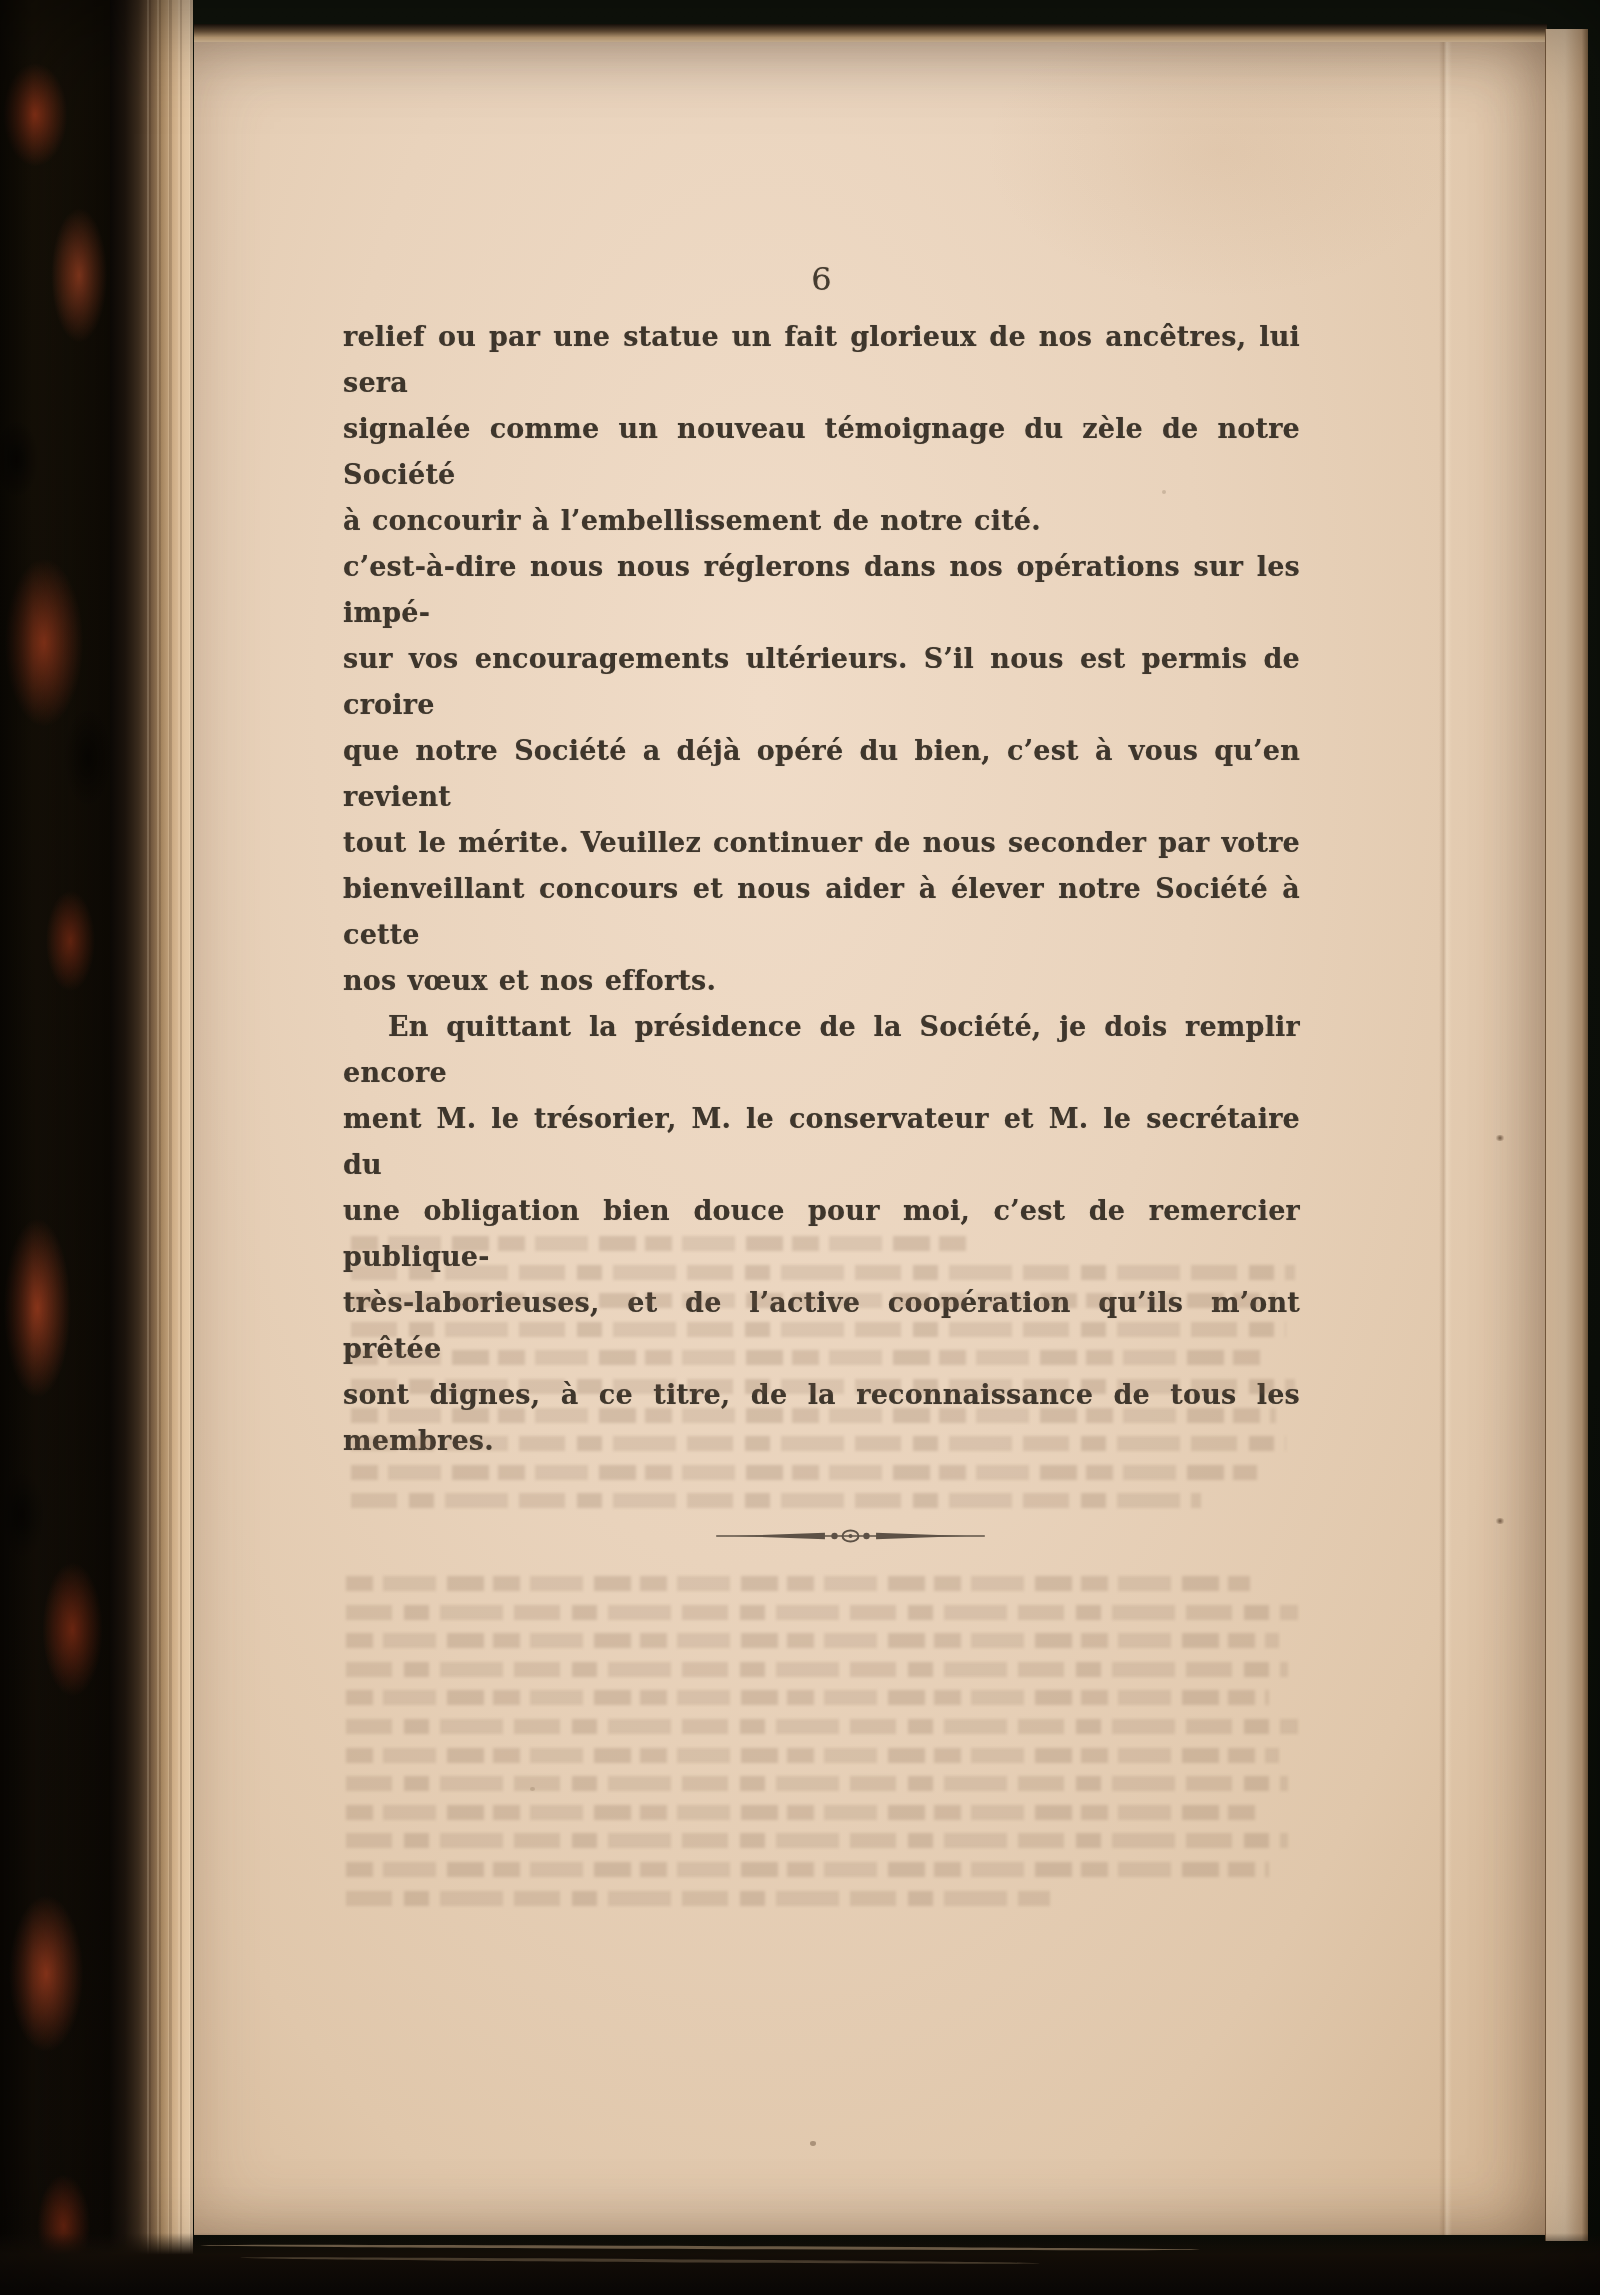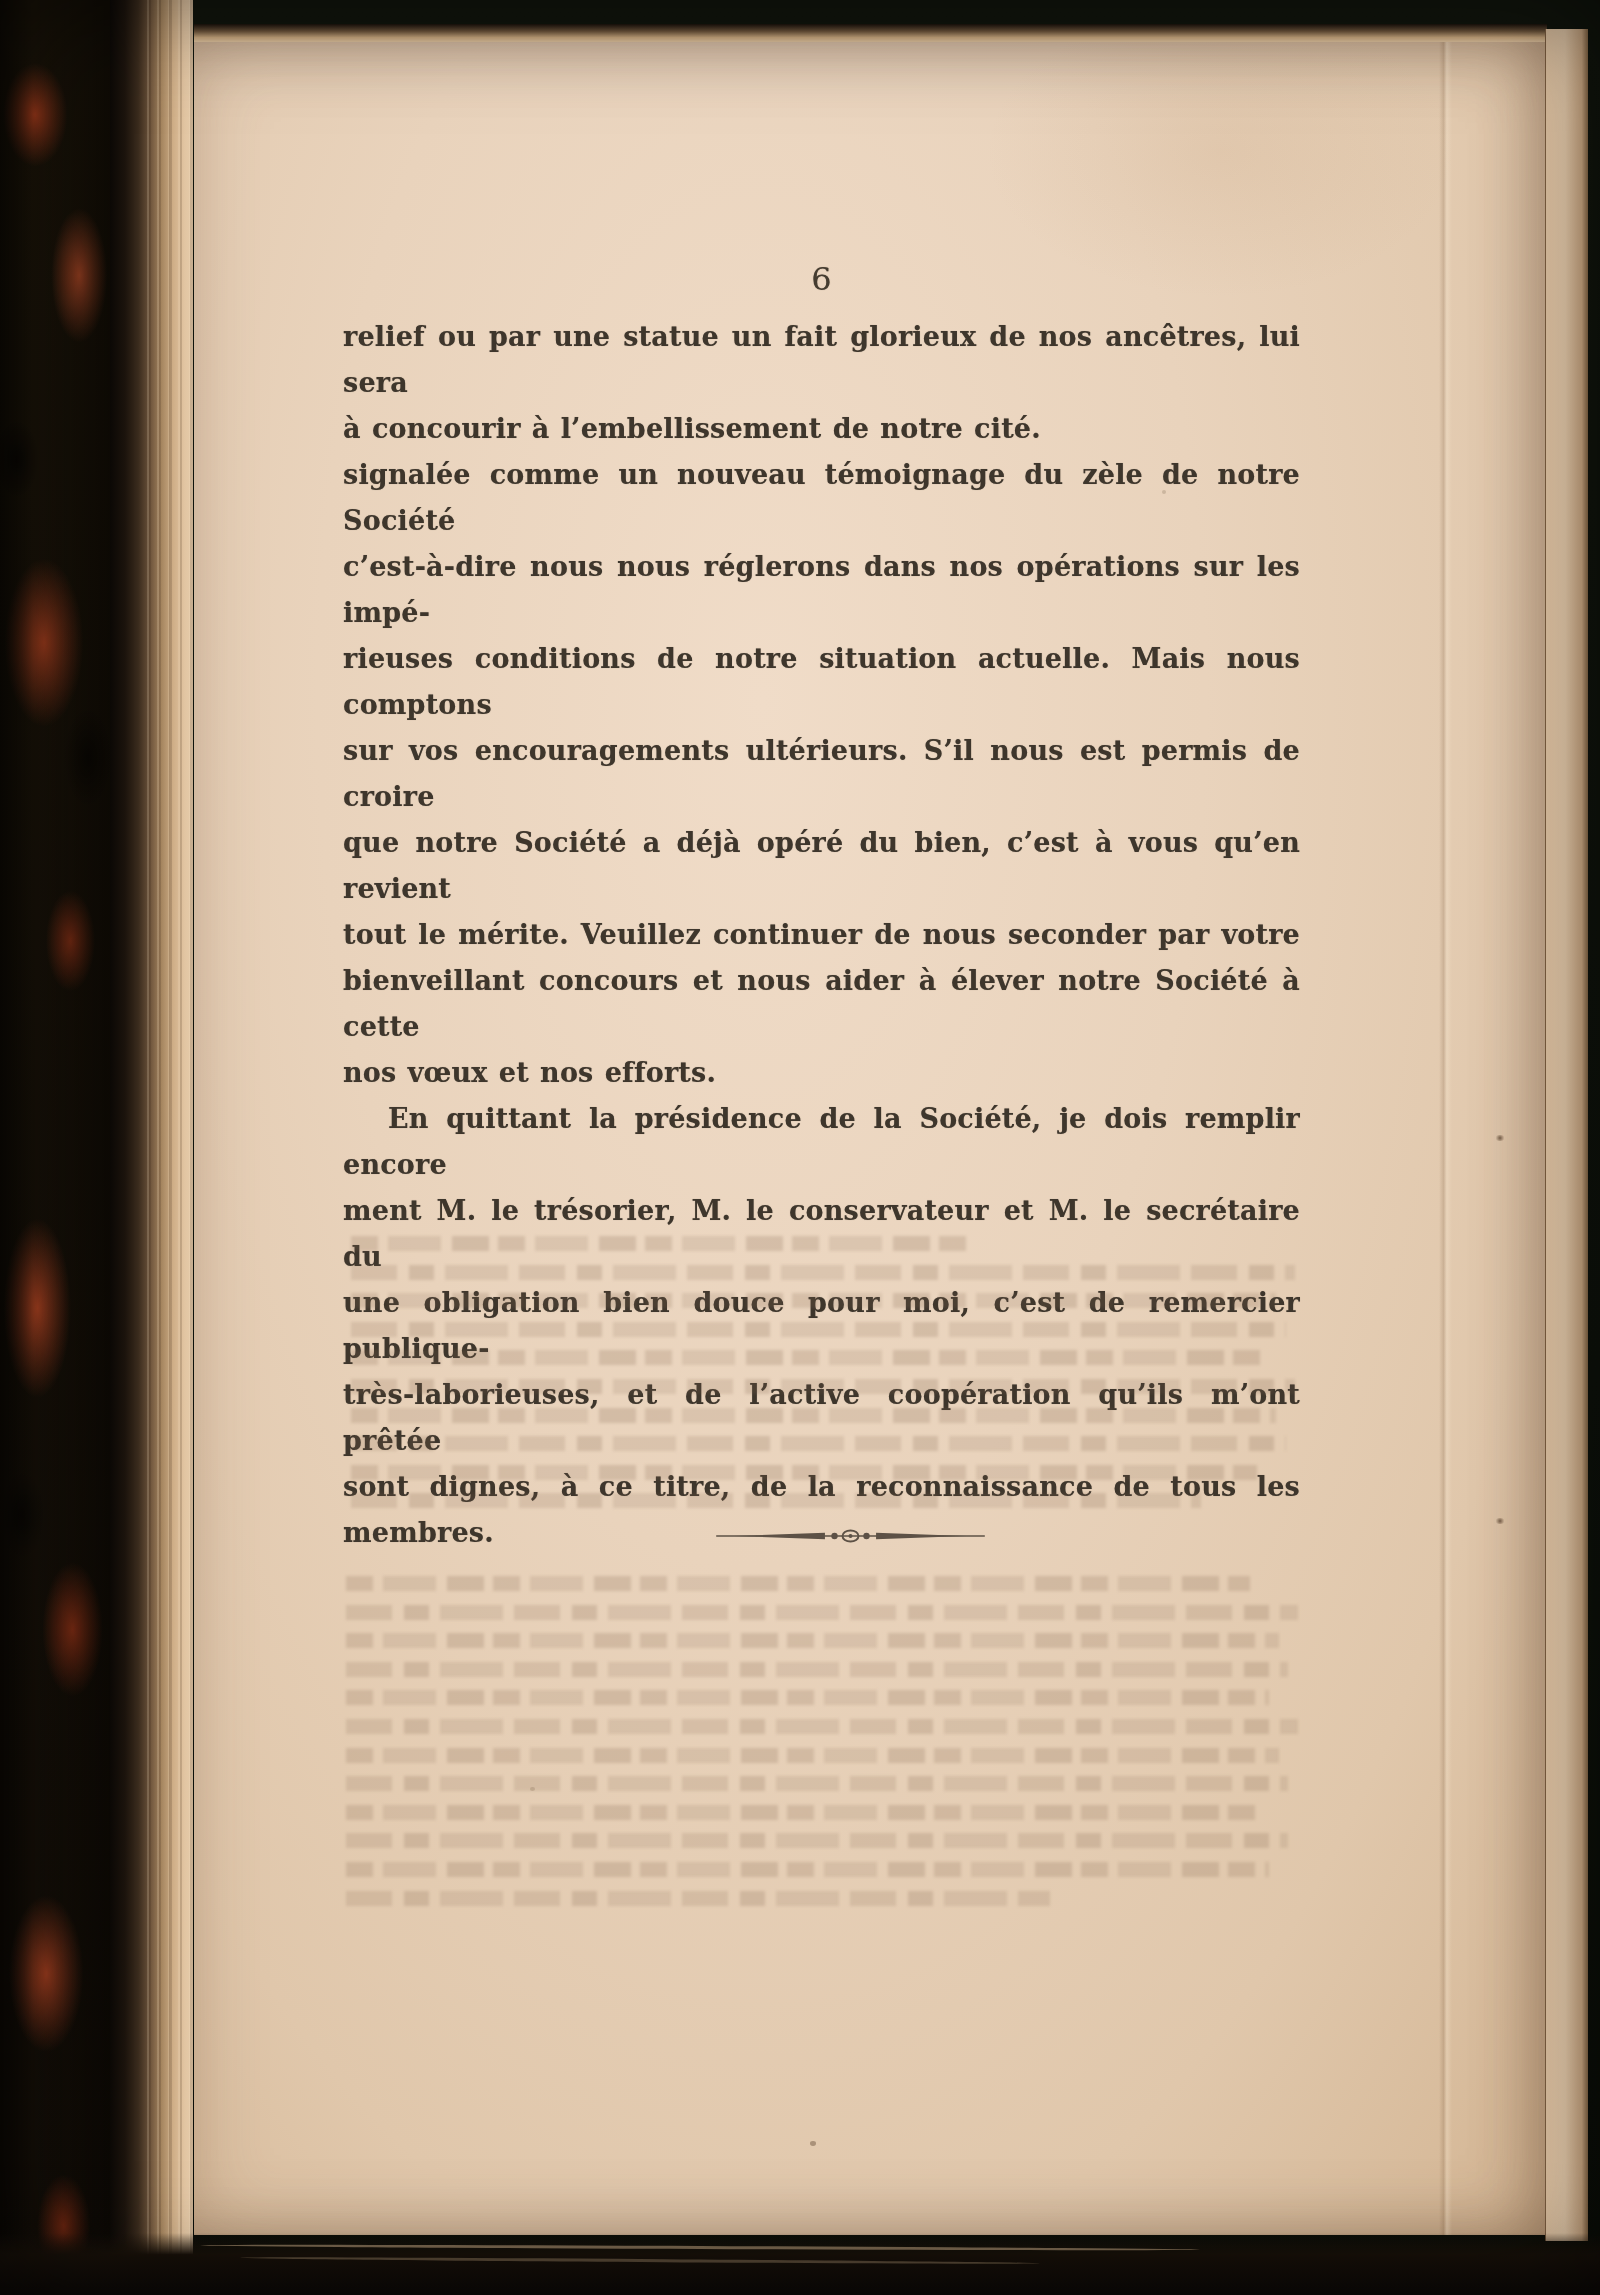--- a/index.html
+++ b/index.html
@@ -132,24 +132,23 @@
   </div>
 
   <div class="top-edge"></div>
   <div class="right-strip"></div>
 
   <div class="page">
     <div class="page-number">6</div>
 
     <div class="text-block" id="text-block">
         <div class="line">relief ou par une statue un fait glorieux de nos ancêtres, lui sera</div>
+        <div class="line">signalée comme un nouveau témoignage du zèle de notre Société</div>
         <div class="line last">à concourir à l’embellissement de notre cité.</div>
-        <div class="line">signalée comme un nouveau témoignage du zèle de notre Société</div>
         <div class="line">c’est-à-dire nous nous réglerons dans nos opérations sur les impé-</div>
-        <div class="line">rieuses conditions de notre situation actuelle. Mais nous comptons</div>
         <div class="line">sur vos encouragements ultérieurs. S’il nous est permis de croire</div>
         <div class="line">que notre Société a déjà opéré du bien, c’est à vous qu’en revient</div>
         <div class="line">tout le mérite. Veuillez continuer de nous seconder par votre</div>
         <div class="line">bienveillant concours et nous aider à élever notre Société à cette</div>
         <div class="line last">nos vœux et nos efforts.</div>
         <div class="line indent">En quittant la présidence de la Société, je dois remplir encore</div>
         <div class="line">ment M. le trésorier, M. le conservateur et M. le secrétaire du</div>
         <div class="line">une obligation bien douce pour moi, c’est de remercier publique-</div>
         <div class="line">très-laborieuses, et de l’active coopération qu’ils m’ont prêtée</div>
         <div class="line last">sont dignes, à ce titre, de la reconnaissance de tous les membres.</div>

